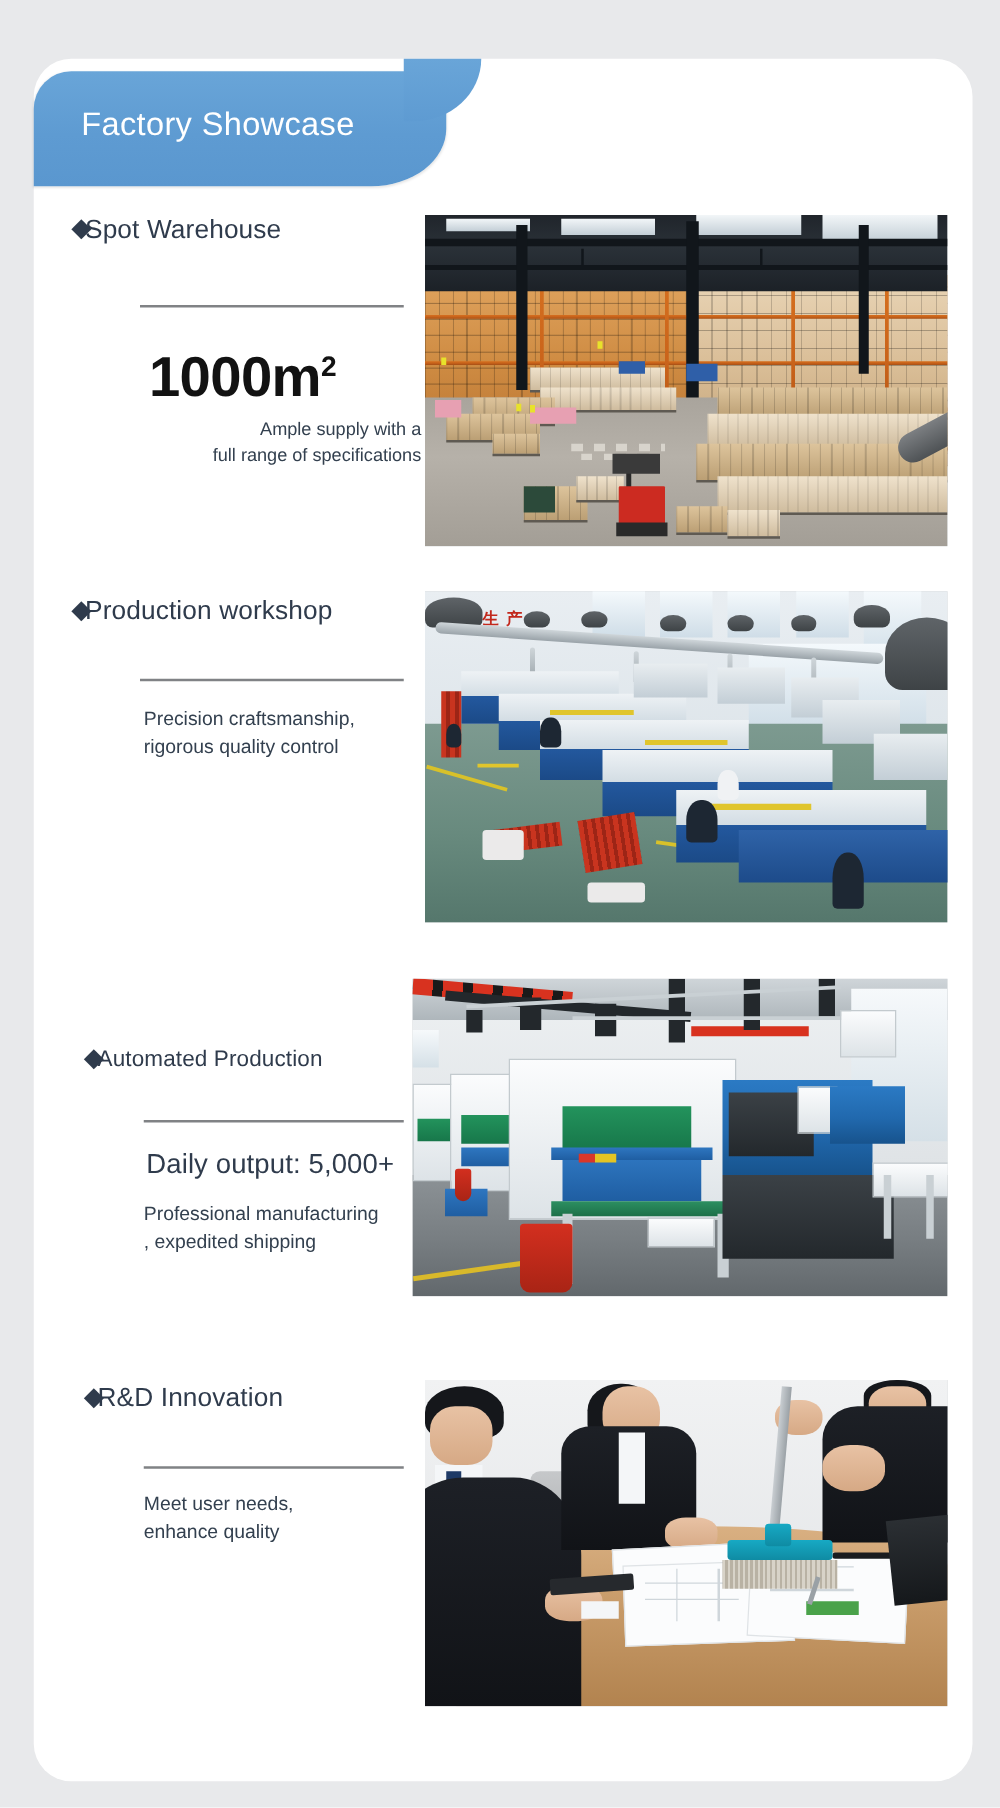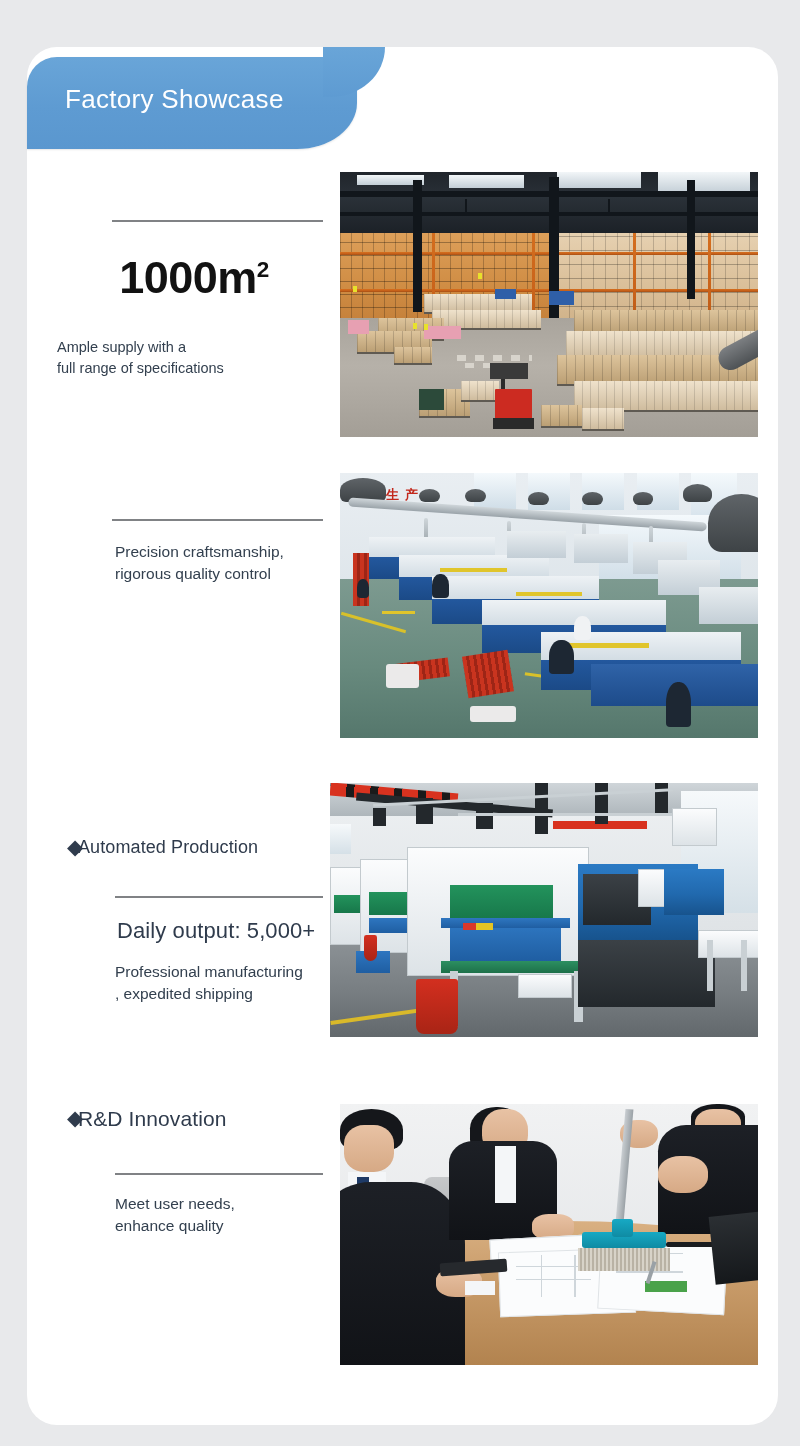--- a/index.html
+++ b/index.html
@@ -248,25 +248,29 @@
 <div class="card">
 
   <div class="banner">
     <div class="banner-title">Factory Showcase</div>
   </div>
   <div class="banner-flare"></div>
 
   <div class="section">
 
     <div class="text-col" style="left:30px; top:125px; width:280px;">
+      <div class="head-row">
+        <span class="diamond"></span>
+        <span class="head-text">Spot Warehouse</span>
+      </div>
       <div class="divider" style="margin-top:48px; margin-left:55px; width:211px;"></div>
       <div class="big-stat" style="margin-top:33px; text-align:center; padding-right:6px;">
         <span>1000m</span><sup>2</sup>
       </div>
-      <div class="desc" style="margin-top:37px; text-align:left;">Ample supply with a
+      <div class="desc" style="margin-top:10px; text-align:right;">Ample supply with a
 full range of specifications</div>
     </div>
 
     <div class="photo" style="left:313px; top:125px; width:418px; height:265px;">
       <div class="scene">
         <i class="wh-cartonwall" style="left:0;top:18%;width:100%;height:58%;"></i>
         <i class="wh-cartonwall pale" style="left:52%;top:20%;width:48%;height:52%;"></i>
         <i class="wh-rack" style="left:0;top:30%;width:100%;height:3px;"></i>
         <i class="wh-rack" style="left:0;top:44%;width:100%;height:3px;"></i>
         <i class="wh-rack" style="left:0;top:58%;width:100%;height:3px;"></i>
@@ -323,20 +327,24 @@
 
         <em class="wh-duct" style="left:90%;top:62%;width:16%;height:9%;transform:rotate(-28deg);"></em>
         <em class="wh-beam" style="left:19%;top:82%;width:6%;height:8%;background:#2c4a3a;"></em>
       </div>
     </div>
   </div>
 
   <div class="section">
 
     <div class="text-col" style="left:30px; top:430px; width:280px;">
+      <div class="head-row">
+        <span class="diamond"></span>
+        <span class="head-text">Production workshop</span>
+      </div>
       <div class="divider" style="margin-top:42px; margin-left:55px; width:211px;"></div>
       <div class="desc lg" style="margin-top:20px; margin-left:58px;">Precision craftsmanship,
 rigorous quality control</div>
     </div>
 
     <div class="photo" style="left:313px; top:426px; width:418px; height:265px;">
       <div class="scene">
         <i class="ws-wall" style="left:0;top:0;width:100%;height:42%;"></i>
         <i class="ws-window" style="left:32%;top:0;width:10%;height:14%;"></i>
         <i class="ws-window" style="left:45%;top:0;width:10%;height:14%;"></i>

